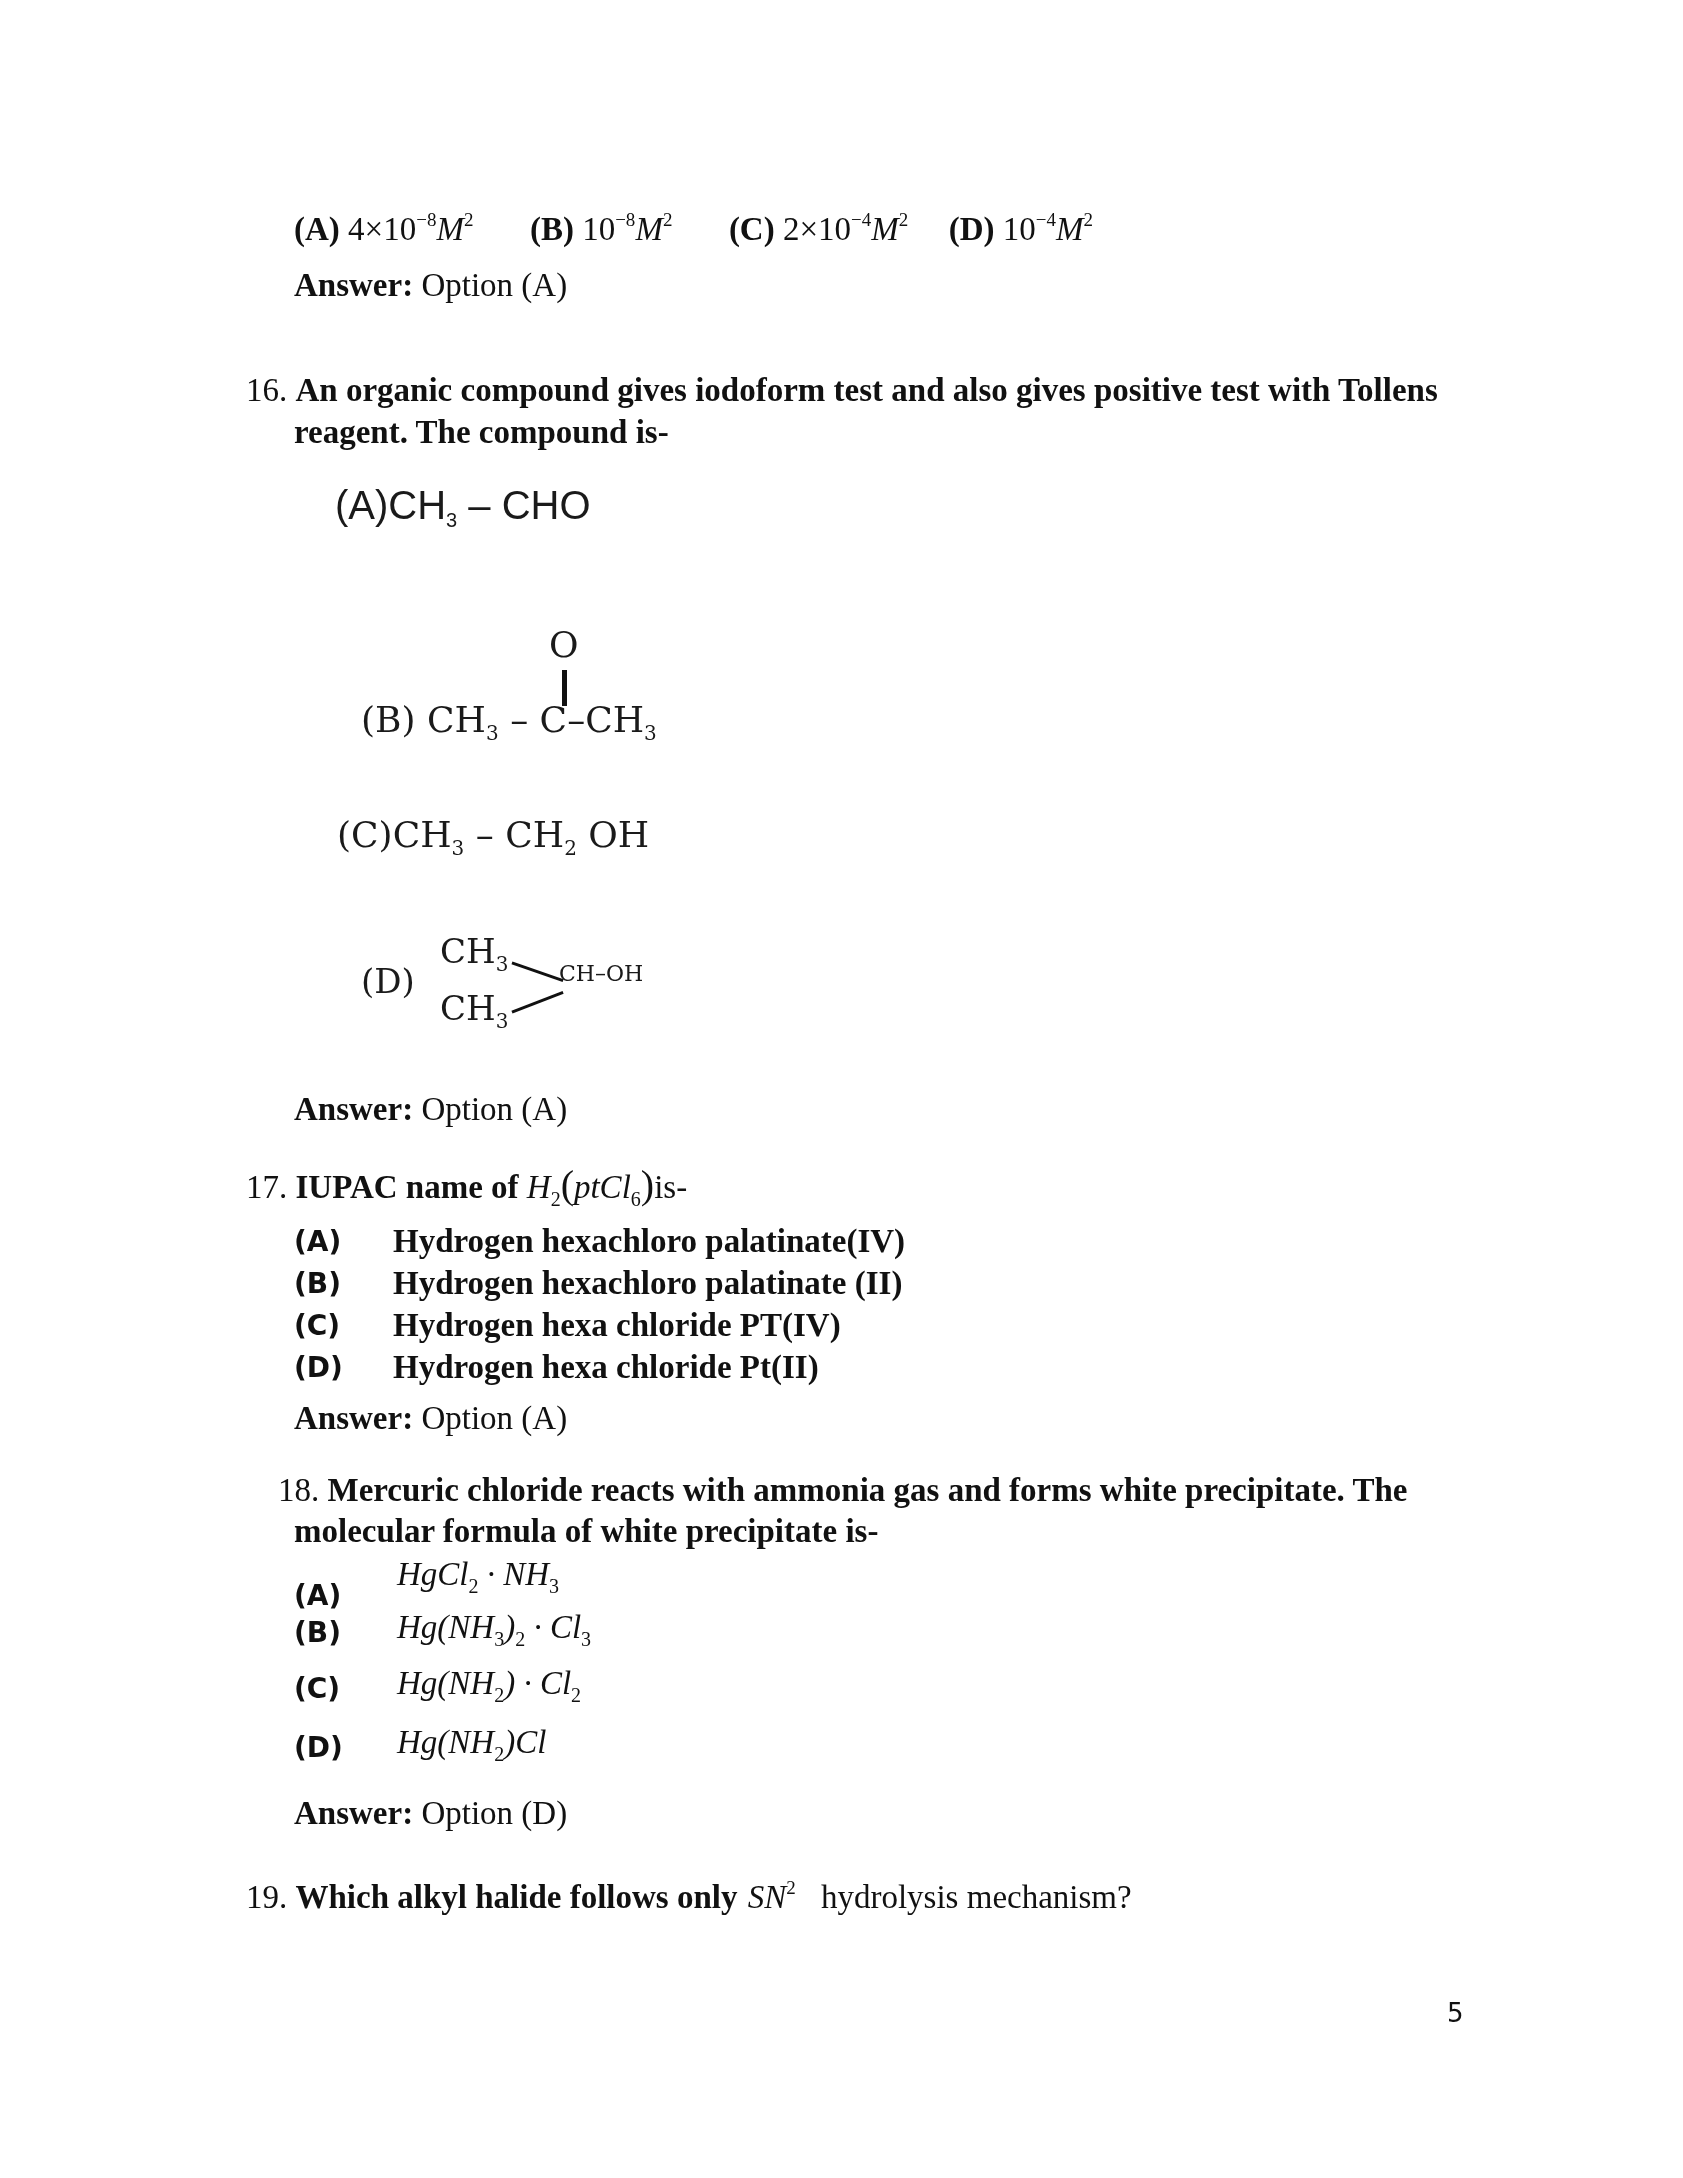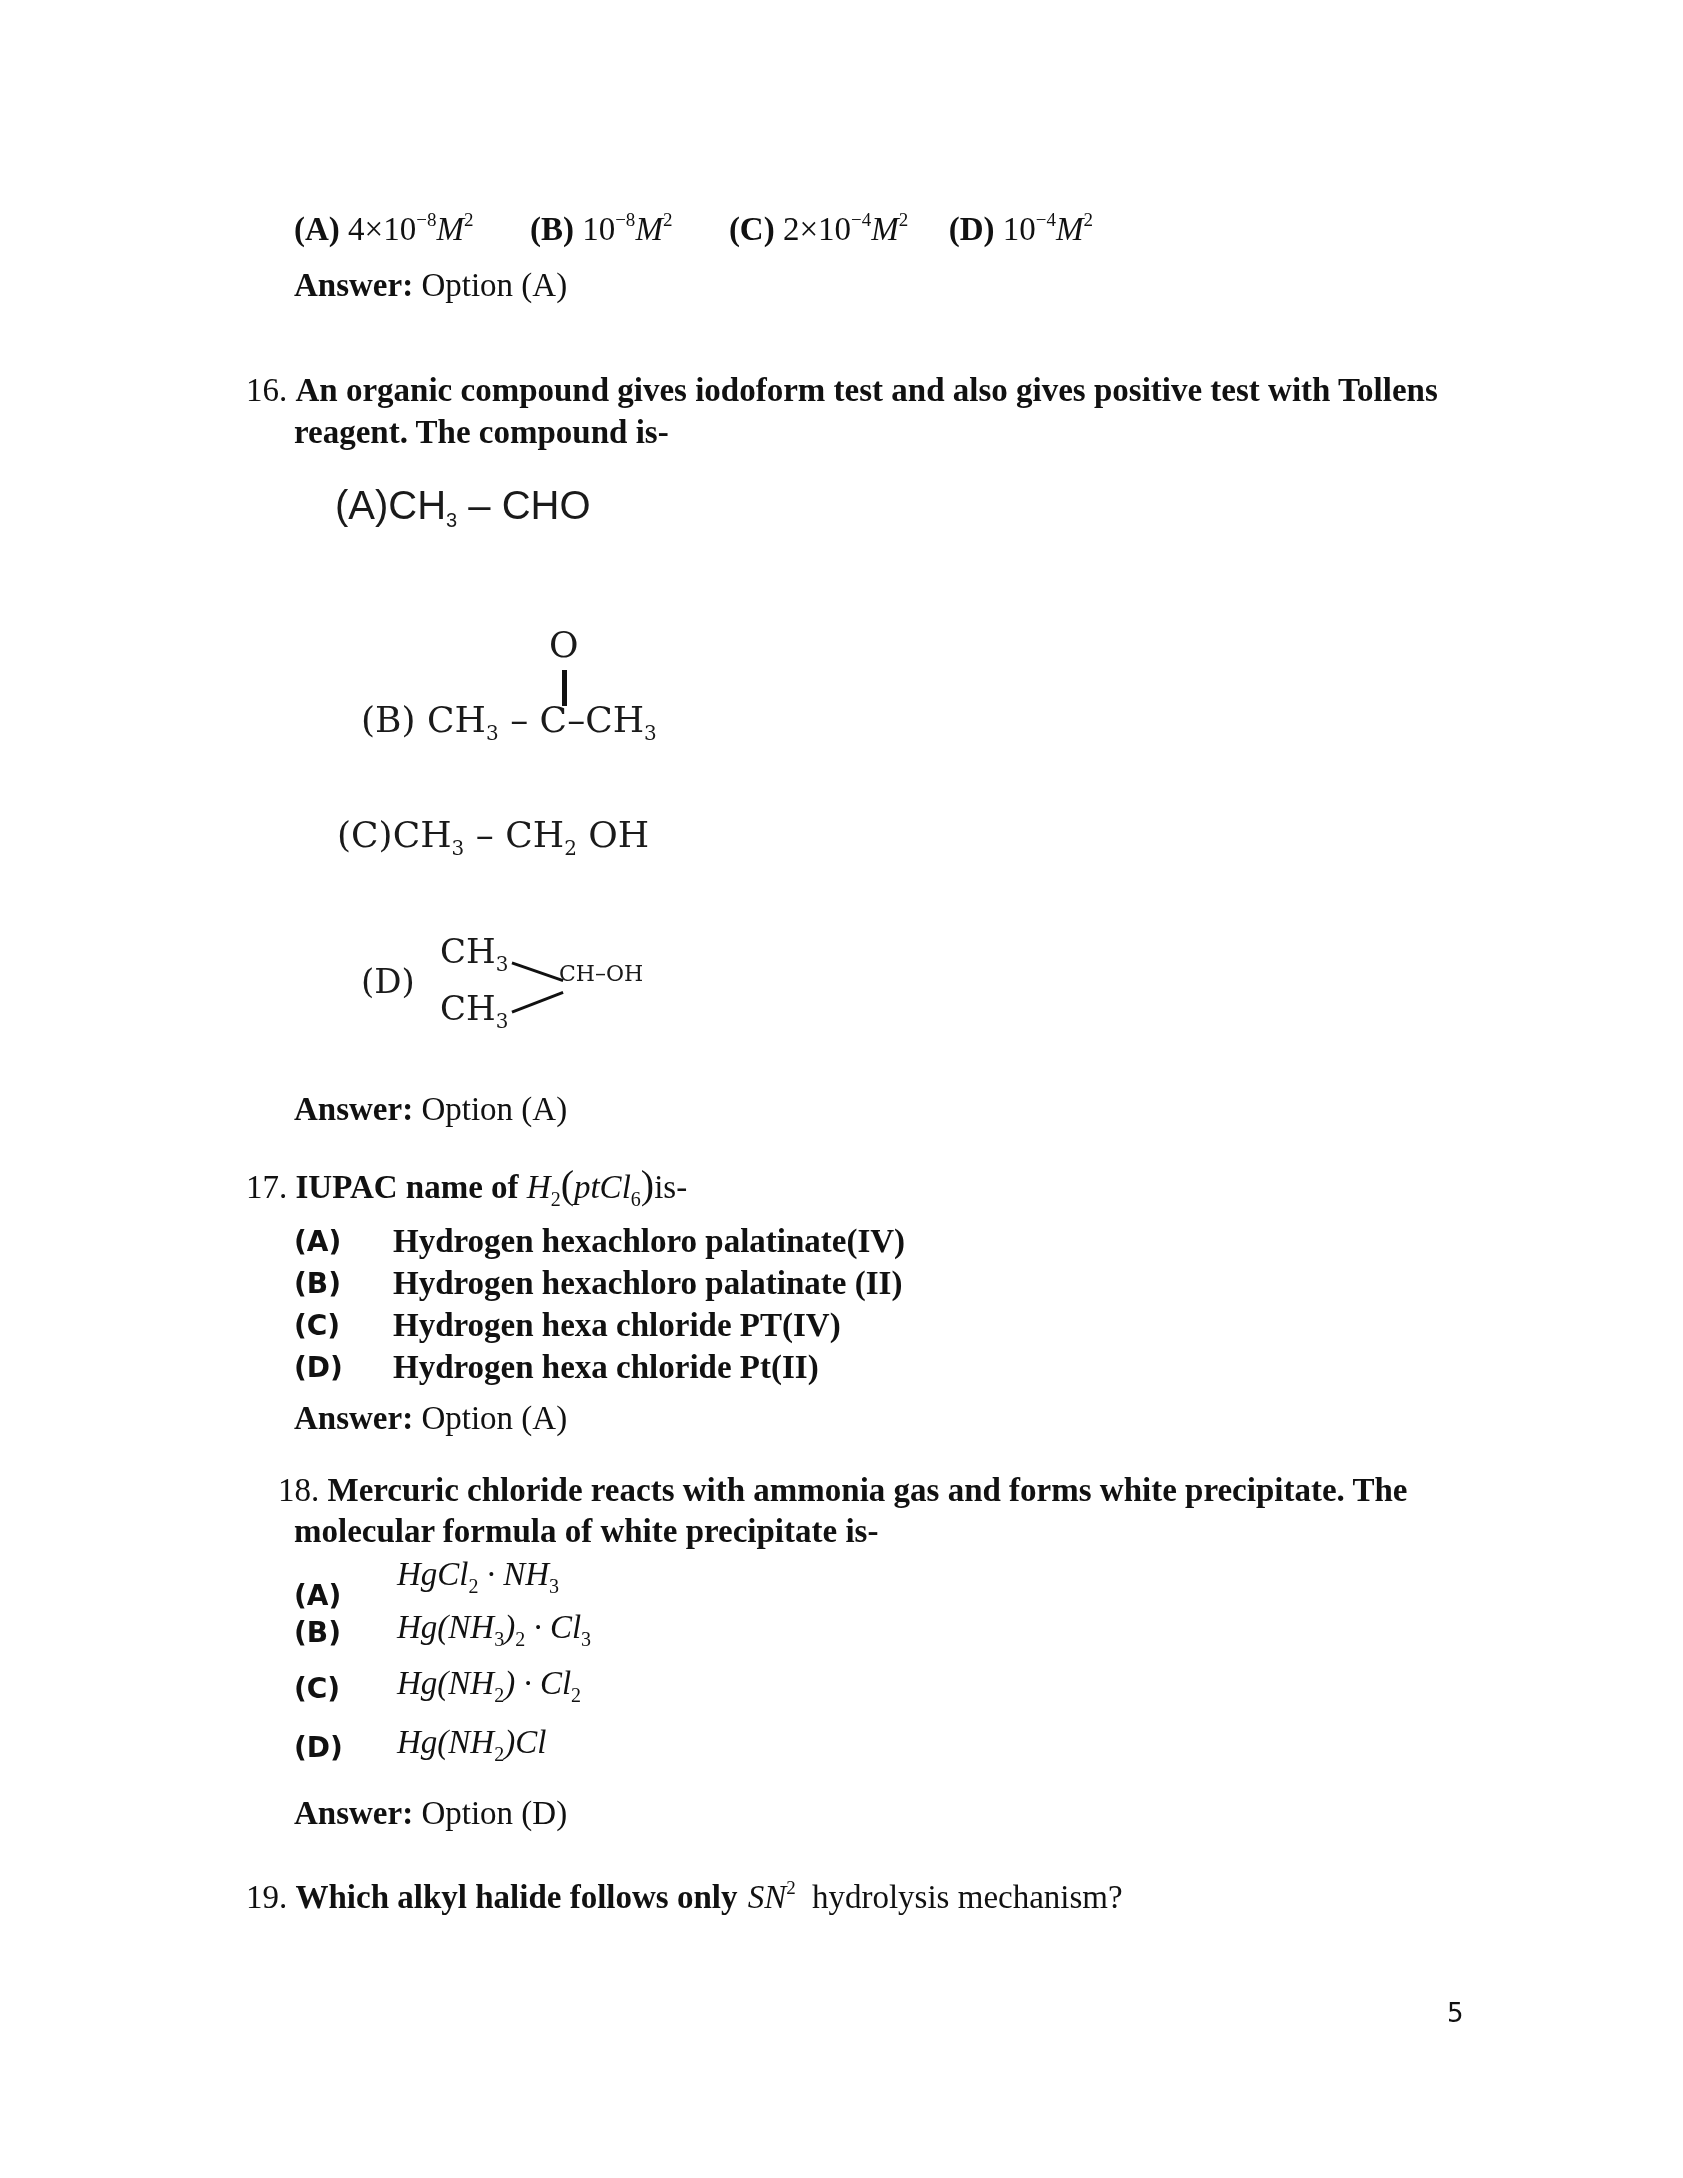--- a/index.html
+++ b/index.html
@@ -150,17 +150,17 @@
 
 <div class="abs txt" style="left:294px; top:1793px;">
   <span class="b">Answer:</span>
   <span>Option (D)</span>
 </div>
 
 <div class="abs txt" style="left:246px; top:1868px;">
   <span>19.</span>
   <span class="b">Which alkyl halide follows only</span>
   <span class="it" style="margin-left:2px;">SN</span><span class="sup">2</span>
-  <span style="margin-left:8px;">hydrolysis mechanism?</span>
+  <span style="margin-left:17px;">hydrolysis mechanism?</span>
 </div>
 
 <div class="abs pagenum" style="left:1447px; top:1998px;">5</div>
 
 
 </body></html>

